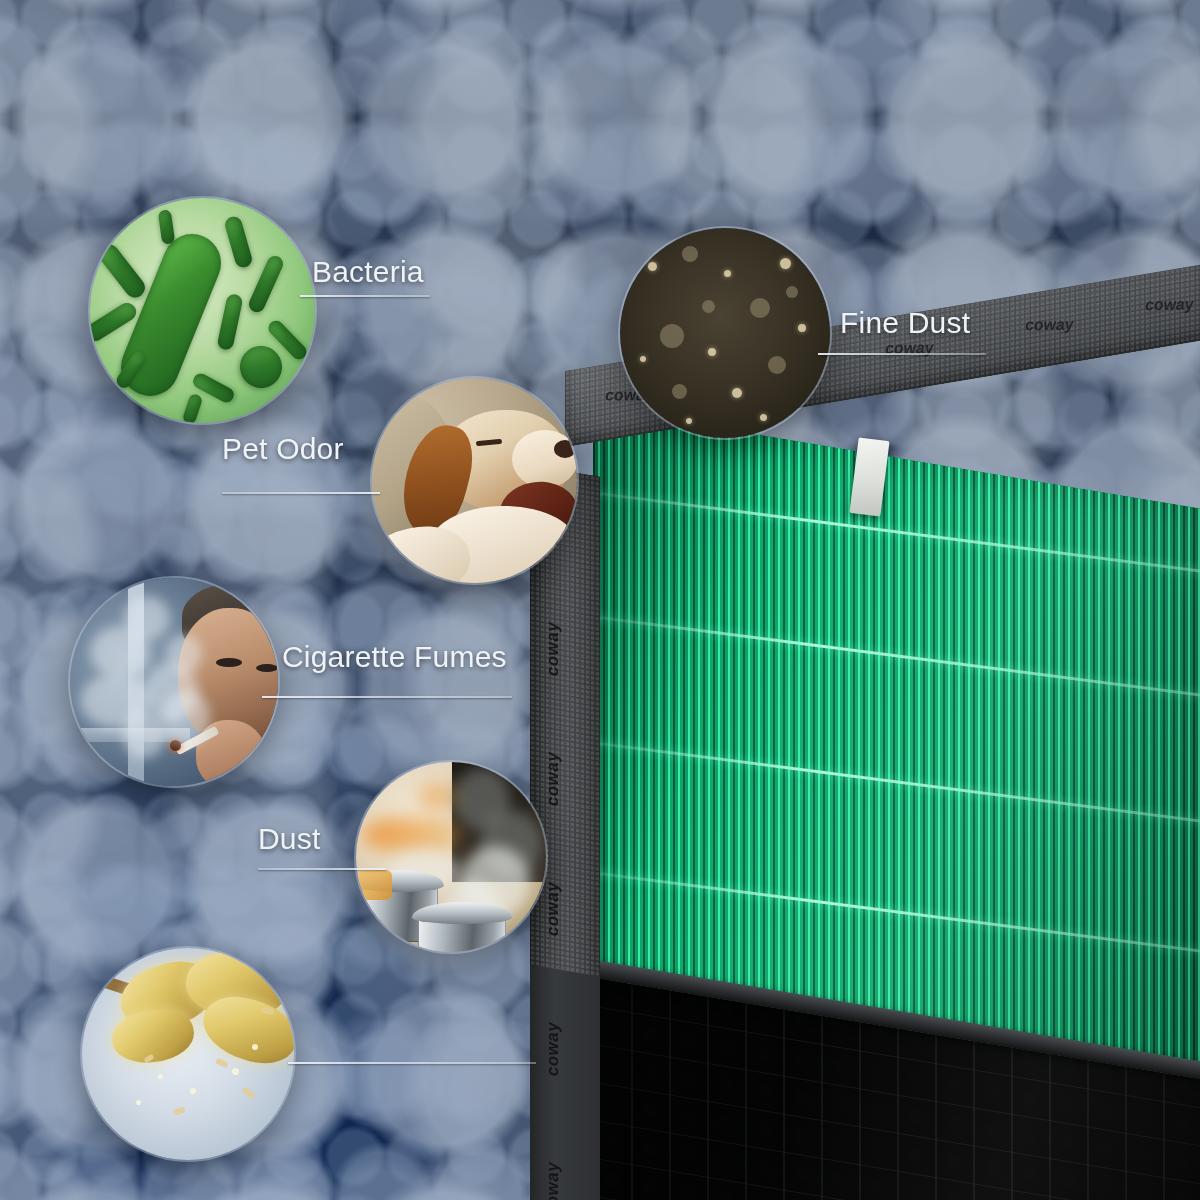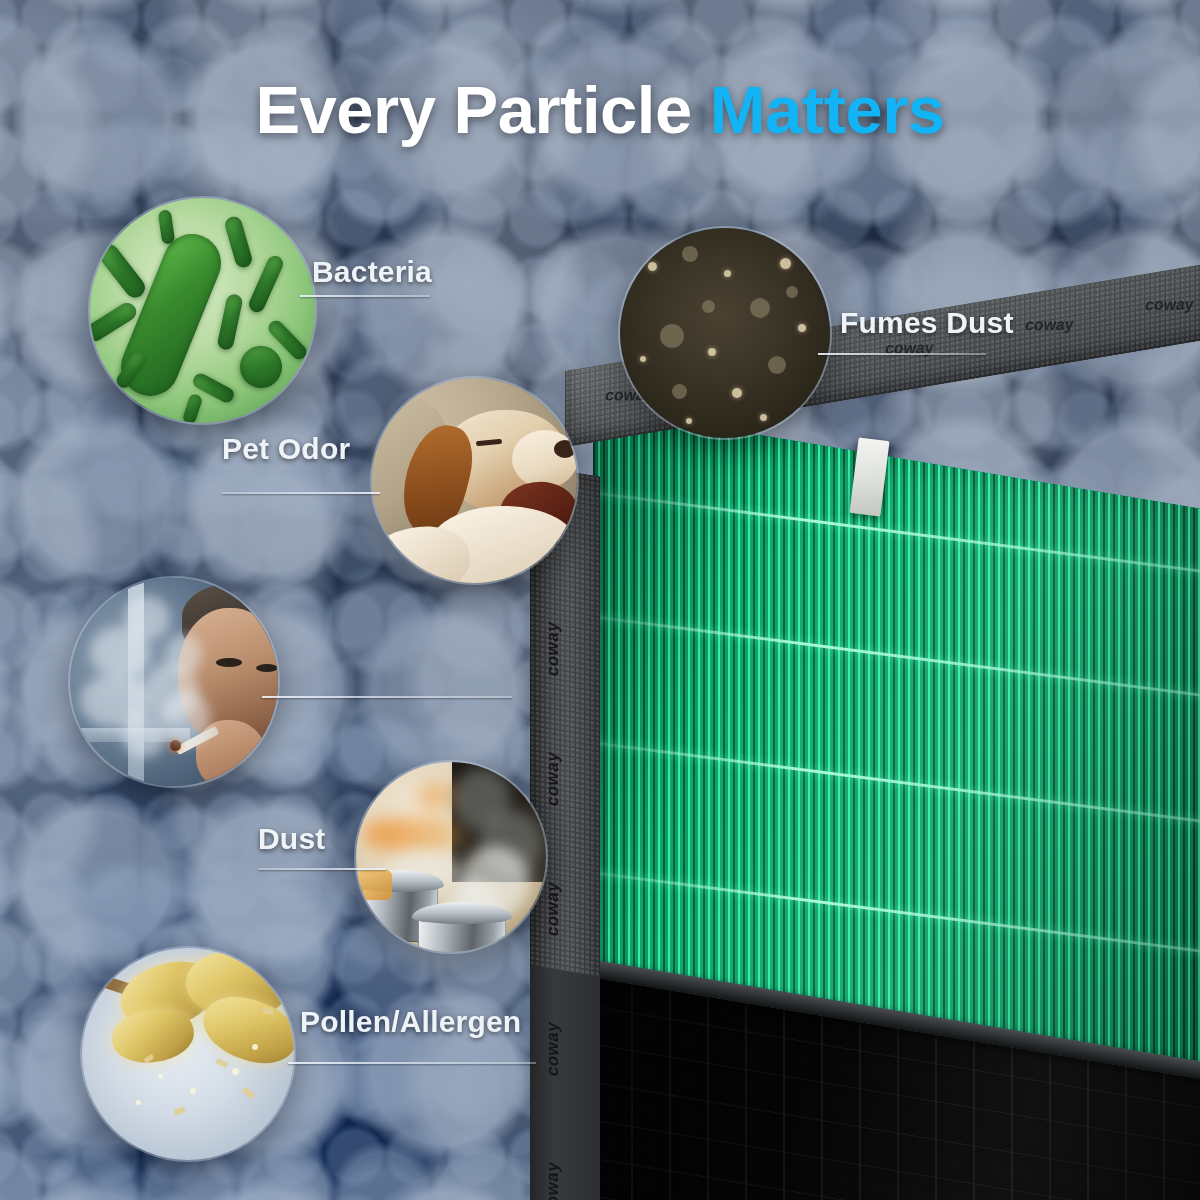--- a/index.html
+++ b/index.html
@@ -142,21 +142,21 @@
   .pol-bg{background:radial-gradient(circle at 45% 45%, #e8eef4 0%, #d4dde7 40%, #b9c6d4 72%, #9aaabd 100%);}
   .catkin{position:absolute;border-radius:50% 44% 50% 46%;
      background:linear-gradient(140deg,#f5e6a8 0%,#e0c86a 40%,#bfa045 75%,#8d7430 100%);
      box-shadow:0 0 14px rgba(240,220,150,.75);}
   .stem{position:absolute;border-radius:3px;background:linear-gradient(90deg,#9e7a46,#6f522c);}
   .spore{position:absolute;border-radius:50%;background:rgba(250,244,220,.9);}
   .fleck{position:absolute;border-radius:2px;background:rgba(226,206,150,.9);}
 
   
   .lbl{
-    position:absolute;color:#eef3f8;font-size:30px;font-weight:700;
+    position:absolute;color:#eef3f8;font-size:30px;font-weight:400;
     white-space:nowrap;letter-spacing:.2px;
     text-shadow:0 2px 5px rgba(0,0,0,.55);
   }
   .lead{position:absolute;height:2px;
     background:linear-gradient(90deg,rgba(233,240,248,.92),rgba(233,240,248,.35));
     box-shadow:0 1px 2px rgba(0,0,0,.35);}
   .lead.r{background:linear-gradient(270deg,rgba(233,240,248,.92),rgba(233,240,248,.35));}
 
   
   .filter-wrap{position:absolute;left:505px;top:315px;width:710px;height:900px;}
@@ -276,23 +276,20 @@
   <div class="bg-deep"></div>
   <div class="streak s1"></div>
   <div class="streak s2"></div>
   <div class="streak s3"></div>
   <div class="streak s4"></div>
   <div class="streak s5"></div>
   <div class="streak s6"></div>
   <div class="dust"></div>
   <div class="dust2"></div>
 
-  <div class="title">
-    <span class="w">Every Particle </span><span class="c">Matters</span>
-  </div>
 
   <div class="prod-shadow"></div>
   <div class="filter-wrap">
 
     <div class="media">
       <div class="pleats"></div>
       <div class="seam" style="top:72px"></div>
       <div class="seam" style="top:196px"></div>
       <div class="seam" style="top:322px"></div>
       <div class="seam" style="top:452px"></div>
@@ -371,21 +368,21 @@
       <div class="mote dim" style="left:52px;top:156px;width:15px;height:15px"></div>
       <div class="mote" style="left:178px;top:96px;width:8px;height:8px"></div>
       <div class="mote" style="left:20px;top:128px;width:6px;height:6px"></div>
       <div class="mote dim" style="left:82px;top:72px;width:13px;height:13px"></div>
       <div class="mote" style="left:140px;top:186px;width:7px;height:7px"></div>
       <div class="mote" style="left:66px;top:190px;width:6px;height:6px"></div>
       <div class="mote dim" style="left:166px;top:58px;width:12px;height:12px"></div>
     </div>
   </div>
   <div class="lead" style="left:818px;top:353px;width:168px"></div>
-  <div class="lbl" style="left:840px;top:306px">Fumes Dust</div>
+  <div class="lbl" style="left:840px;top:306px">Fine Dust</div>
 
   <div class="bubble" style="left:372px;top:378px;width:205px;height:205px">
     <div class="inner dog-bg">
       <div class="dog-cush" style="left:-30px;top:18px;width:110px;height:150px"></div>
       <div class="dog-head" style="left:68px;top:32px;width:128px;height:102px"></div>
       <div class="dog-ear" style="left:34px;top:46px;width:62px;height:112px;transform:rotate(14deg)"></div>
       <div class="dog-snout" style="left:140px;top:52px;width:66px;height:58px"></div>
       <div class="dog-nose" style="left:182px;top:62px;width:22px;height:18px"></div>
       <div class="dog-mouth" style="left:128px;top:104px;width:78px;height:64px;transform:rotate(-8deg)"></div>
       <div class="dog-body" style="left:56px;top:128px;width:150px;height:86px"></div>
@@ -410,20 +407,21 @@
       <div class="puff" style="left:10px;top:96px;width:70px;height:54px"></div>
       <div class="puff" style="left:74px;top:84px;width:54px;height:60px"></div>
       <div class="puff" style="left:92px;top:112px;width:48px;height:56px"></div>
       <div class="puff" style="left:52px;top:132px;width:44px;height:48px"></div>
       <div class="puff" style="left:96px;top:56px;width:36px;height:40px"></div>
       <div style="position:absolute;left:146px;top:80px;width:26px;height:9px;border-radius:50%;background:#2a211c"></div>
       <div style="position:absolute;left:186px;top:86px;width:22px;height:8px;border-radius:50%;background:#2a211c"></div>
     </div>
   </div>
   <div class="lead" style="left:262px;top:696px;width:250px"></div>
+  <div class="lbl" style="left:282px;top:640px">Cigarette Fumes</div>
 
   <div class="bubble" style="left:356px;top:762px;width:190px;height:190px">
     <div class="inner voc-bg">
       <div class="voc-wall" style="left:96px;top:0;width:94px;height:120px"></div>
       <div class="voc-warm" style="left:8px;top:56px;width:96px;height:34px"></div>
       <div class="voc-warm" style="left:64px;top:22px;width:40px;height:26px;opacity:.75"></div>
       <div class="steam dark" style="left:98px;top:6px;width:56px;height:62px"></div>
       <div class="steam dark" style="left:124px;top:48px;width:62px;height:66px"></div>
       <div class="steam" style="left:104px;top:84px;width:70px;height:72px"></div>
       <div class="steam" style="left:86px;top:120px;width:60px;height:58px"></div>
@@ -451,15 +449,14 @@
       <div class="spore" style="left:170px;top:96px;width:6px;height:6px"></div>
       <div class="spore" style="left:54px;top:152px;width:5px;height:5px"></div>
       <div class="fleck" style="left:134px;top:112px;width:12px;height:6px;transform:rotate(24deg)"></div>
       <div class="fleck" style="left:92px;top:160px;width:11px;height:6px;transform:rotate(-18deg)"></div>
       <div class="fleck" style="left:160px;top:142px;width:13px;height:6px;transform:rotate(40deg)"></div>
       <div class="fleck" style="left:62px;top:108px;width:10px;height:5px;transform:rotate(-34deg)"></div>
       <div class="fleck" style="left:180px;top:60px;width:12px;height:6px;transform:rotate(12deg)"></div>
     </div>
   </div>
   <div class="lead" style="left:288px;top:1062px;width:248px"></div>
-  <div class="lbl" style="left:300px;top:1005px">Pollen/Allergen</div>
 
 </div>
 
 </body></html>

